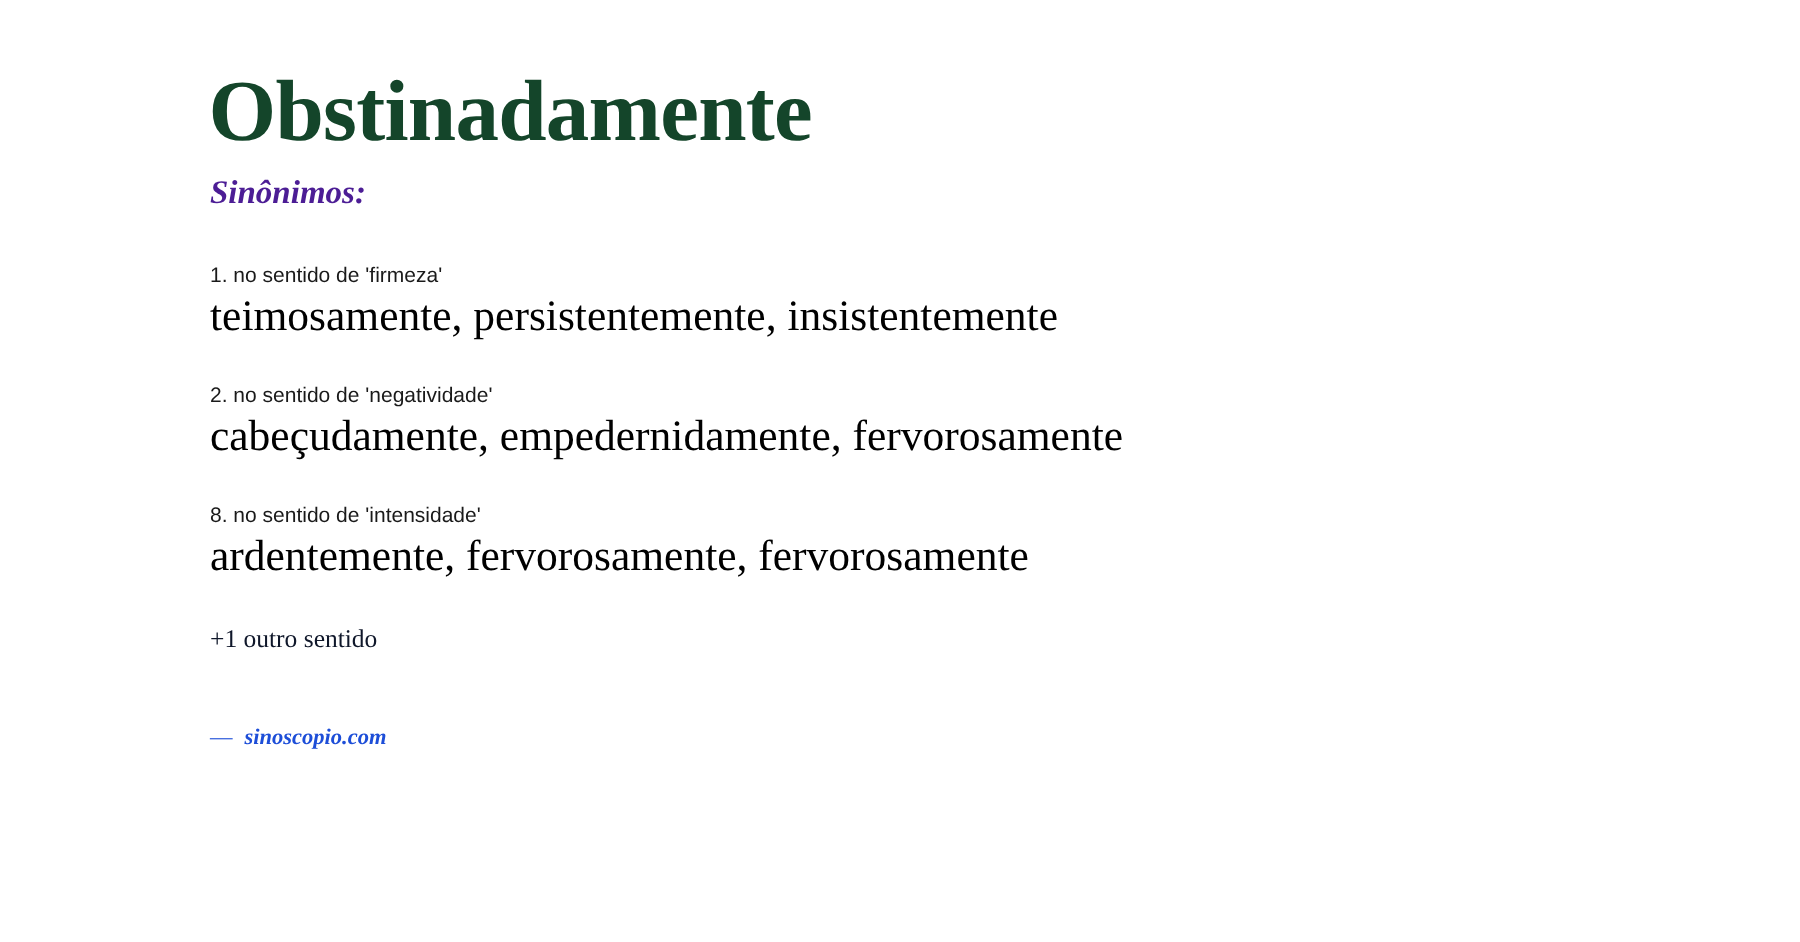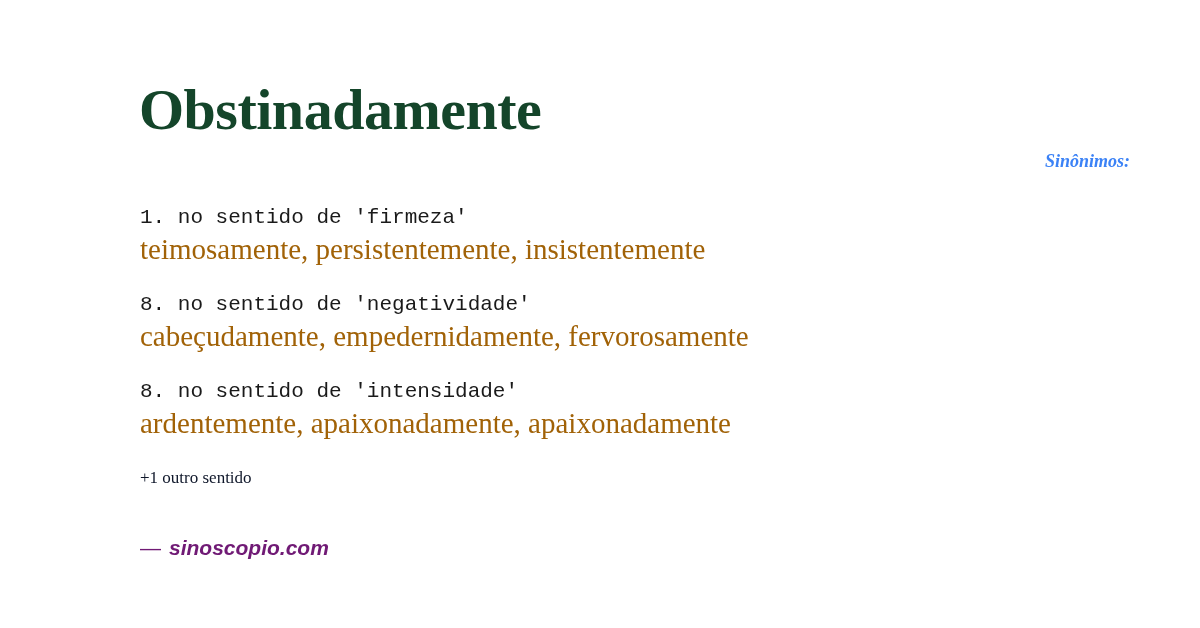--- a/index.html
+++ b/index.html
@@ -12,71 +12,70 @@
     background: #ffffff;
     font-family: "Liberation Serif", serif;
     color: #111111;
     overflow: hidden;
   }
   .page {
     position: relative;
     width: 1200px;
     height: 628px;
     box-sizing: border-box;
-    padding: 80px 70px 0 139px;
+    padding: 44px 70px 0 139px;
   }
   .headword {
     font-family: "Liberation Serif", serif;
     font-weight: bold;
     font-size: 58px;
     line-height: 1.05;
     color: #14452a;
     letter-spacing: -0.5px;
     margin: 0;
   }
   .subtitle {
     font-family: "Liberation Serif", serif;
     font-weight: bold;
     font-style: italic;
-    font-size: 18px;
-    color: #3b82f6;
+    font-size: 22px;
+    color: #4c1d95;
     margin: 10px 0 0 1px;
-    text-align: right;
   }
   .senses {
     margin-top: 34px;
   }
   .sense {
     margin-bottom: 26px;
   }
   .sense-label {
-    font-family: Liberation Mono, monospace;
-    font-size: 21px;
+    font-family: Liberation Sans, sans-serif;
+    font-size: 14px;
     color: #1a1a1a;
     margin: 0 0 2px 1px;
   }
   .sense-words {
     font-family: "Liberation Serif", serif;
     font-size: 29px;
-    color: #a16207;
+    color: #000000;
     margin: 0 0 0 1px;
     line-height: 1.25;
   }
   .more-senses {
     font-family: "Liberation Serif", serif;
     font-size: 17px;
     color: #0f172a;
     margin: 18px 0 0 1px;
   }
   .source {
-    font-family: Liberation Sans, sans-serif;
+    font-family: Liberation Serif, serif;
     font-style: italic;
     font-weight: bold;
-    font-size: 21px;
-    color: #701a75;
+    font-size: 15px;
+    color: #1d4ed8;
     margin: 48px 0 0 1px;
   }
   .source .dash {
     font-style: normal;
     font-weight: normal;
     margin-right: 8px;
   }
 </style>
 </head>
 <body>
@@ -88,27 +87,27 @@
   <div class="subtitle">Sinônimos:</div>
 
   <div class="senses">
 
     <div class="sense">
       <div class="sense-label">1. no sentido de 'firmeza'</div>
       <div class="sense-words">teimosamente, persistentemente, insistentemente</div>
     </div>
 
     <div class="sense">
-      <div class="sense-label">8. no sentido de 'negatividade'</div>
+      <div class="sense-label">2. no sentido de 'negatividade'</div>
       <div class="sense-words">cabeçudamente, empedernidamente, fervorosamente</div>
     </div>
 
     <div class="sense">
       <div class="sense-label">8. no sentido de 'intensidade'</div>
-      <div class="sense-words">ardentemente, apaixonadamente, apaixonadamente</div>
+      <div class="sense-words">ardentemente, fervorosamente, fervorosamente</div>
     </div>
 
   </div>
 
   <div class="more-senses">+1 outro sentido</div>
 
   <div class="source">
     <span class="dash">—</span><span>sinoscopio.com</span>
   </div>
 

